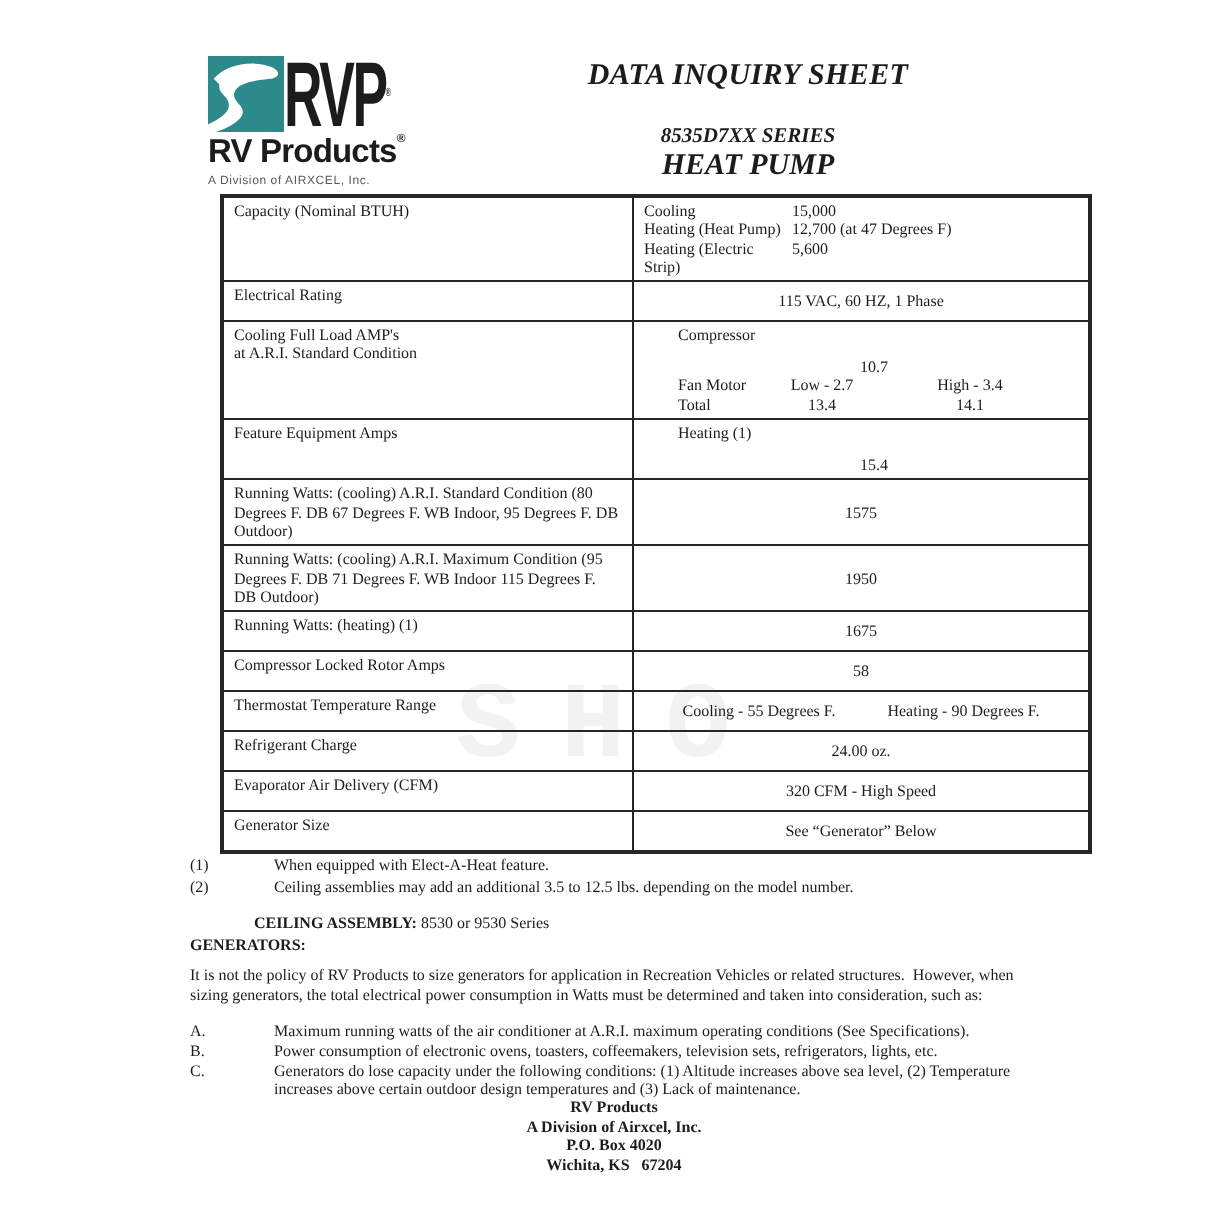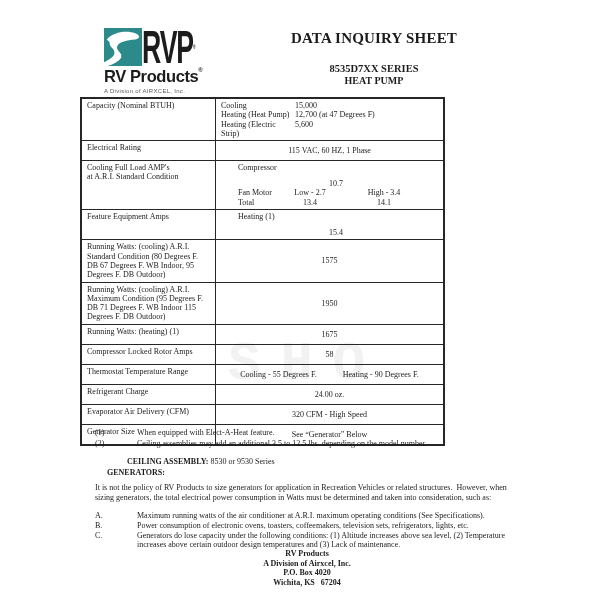--- a/index.html
+++ b/index.html
@@ -11,53 +11,53 @@
   .logo-top{display:flex;align-items:flex-start;height:38px;}
   .logo-mark{width:38px;height:38px;flex:0 0 38px;}
   .logo-rvp{font-family:"Liberation Sans",sans-serif;font-weight:bold;font-size:46px;
             line-height:38px;letter-spacing:-2px;transform:scaleX(0.58);
             transform-origin:left top;white-space:nowrap;}
   .logo-reg{font-size:6px;vertical-align:top;font-family:"Liberation Sans",sans-serif;}
   .logo-name{font-family:"Liberation Sans",sans-serif;font-weight:bold;font-size:16.5px;
              letter-spacing:-0.4px;margin-top:1px;white-space:nowrap;}
   .logo-tagline{font-family:"Liberation Sans",sans-serif;font-size:6px;color:#5a5a5a;
                 margin-top:2px;letter-spacing:0.3px;white-space:nowrap;}
-  .titleblock{position:absolute;left:266px;top:30px;width:216px;text-align:center;}
+  .titleblock{position:absolute;left:266px;top:30px;width:216px;text-align:center;font-style:italic;}
   .doc-title{font-size:15px;font-weight:bold;letter-spacing:0.2px;}
   .doc-series{font-size:10.5px;font-weight:bold;margin-top:16px;}
-  .doc-product{font-size:10px;font-weight:bold;margin-top:1px;}
+  .doc-product{font-size:15px;font-weight:bold;margin-top:1px;}
 
   
   .watermark{position:absolute;left:228px;top:334px;font-family:Liberation Mono, monospace;
              font-weight:bold;font-size:54px;letter-spacing:20px;color:rgba(70,70,70,0.07);
              pointer-events:none;z-index:0;}
 
   
-  table.spec{position:absolute;left:80px;top:97px;width:365px;border-collapse:collapse;
+  table.spec{position:absolute;left:110px;top:97px;width:436px;border-collapse:collapse;
              font-size:8px;line-height:9.3px;z-index:1;}
   table.spec{border:2px solid #262626;}
   table.spec td{border:1px solid #262626;padding:2px 5px;}
   td.lab{width:207px;vertical-align:top;}
   td.val{vertical-align:middle;text-align:center;}
   tr.single td{height:15px;}
   .kv{display:grid;grid-template-columns:74px auto;text-align:left;}
   .amp3{display:grid;grid-template-columns:52px 40px 108px;text-align:left;padding-left:17px;}
   .amp3 .c{text-align:center;}
   .ampwide{grid-column:2/4;text-align:center;padding-right:56px;margin-top:16px;}
   .tgap{display:inline-block;width:26px;}
   .fusecell{text-align:center;height:22px;vertical-align:middle;}
   .fusecell div{line-height:9.5px;}
 
   
   .body-block{position:absolute;left:95px;top:428px;width:424px;font-size:8px;
               line-height:9.4px;z-index:1;}
   .note{display:grid;grid-template-columns:42px auto;margin-bottom:1.5px;}
   .ceiling-line{margin-top:9px;margin-left:32px;}
   .b{font-weight:bold;}
-  .gen-heading{font-weight:bold;margin-top:1px;margin-left:12px;}
+  .gen-heading{font-weight:bold;margin-top:1px;}
   .gen-intro{margin-top:6px;}
   .gen-items{margin-top:9px;}
   .gen-item{display:grid;grid-template-columns:42px auto;margin-bottom:0.5px;}
 
   
   .footer{position:absolute;left:95px;top:549px;width:424px;text-align:center;
           font-size:8px;font-weight:bold;line-height:9.6px;z-index:1;}
 </style>
 </head>
 <body>

